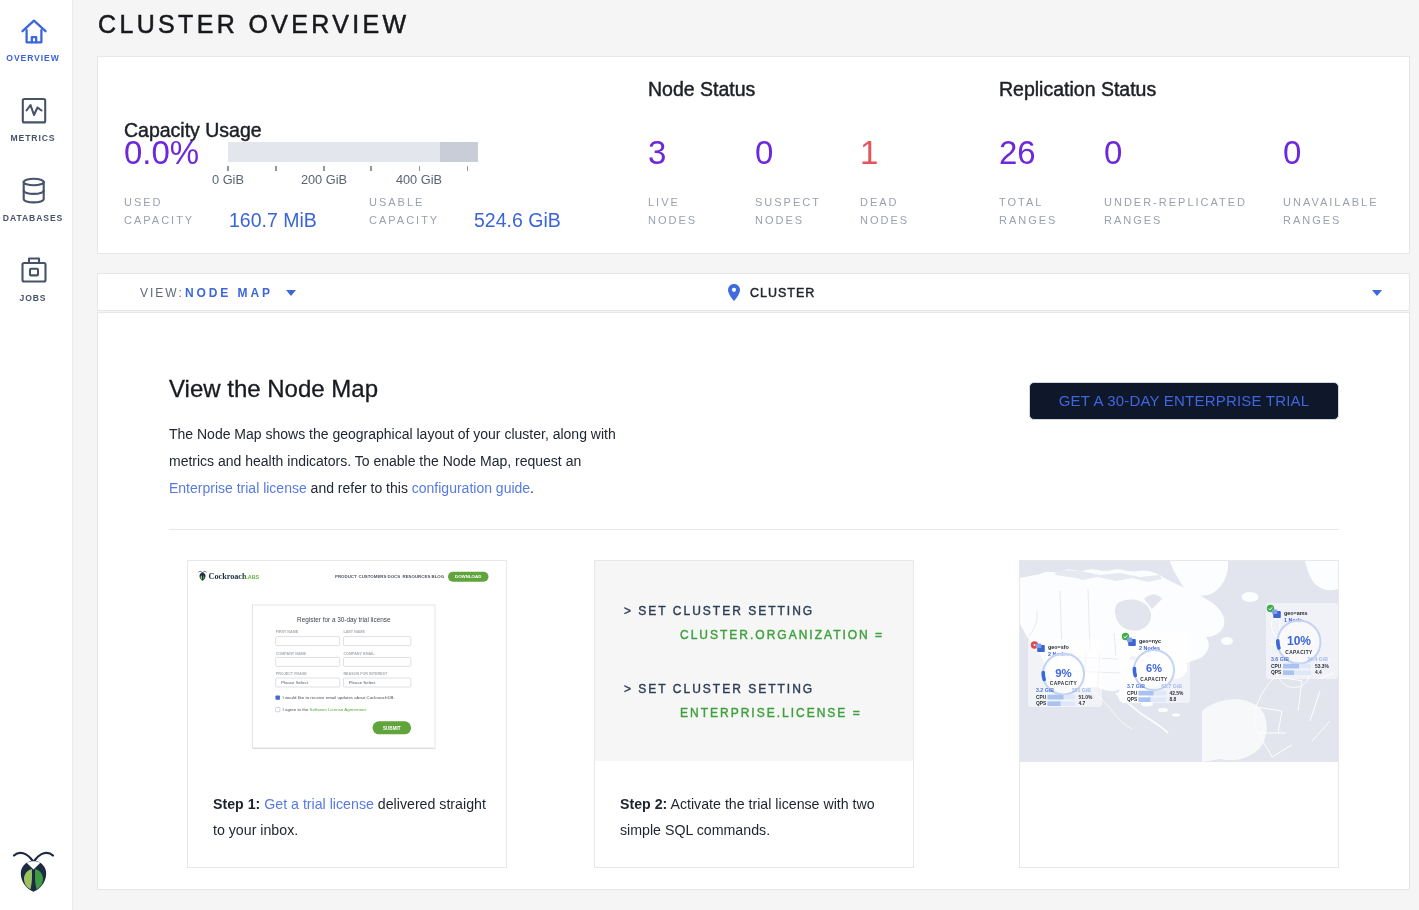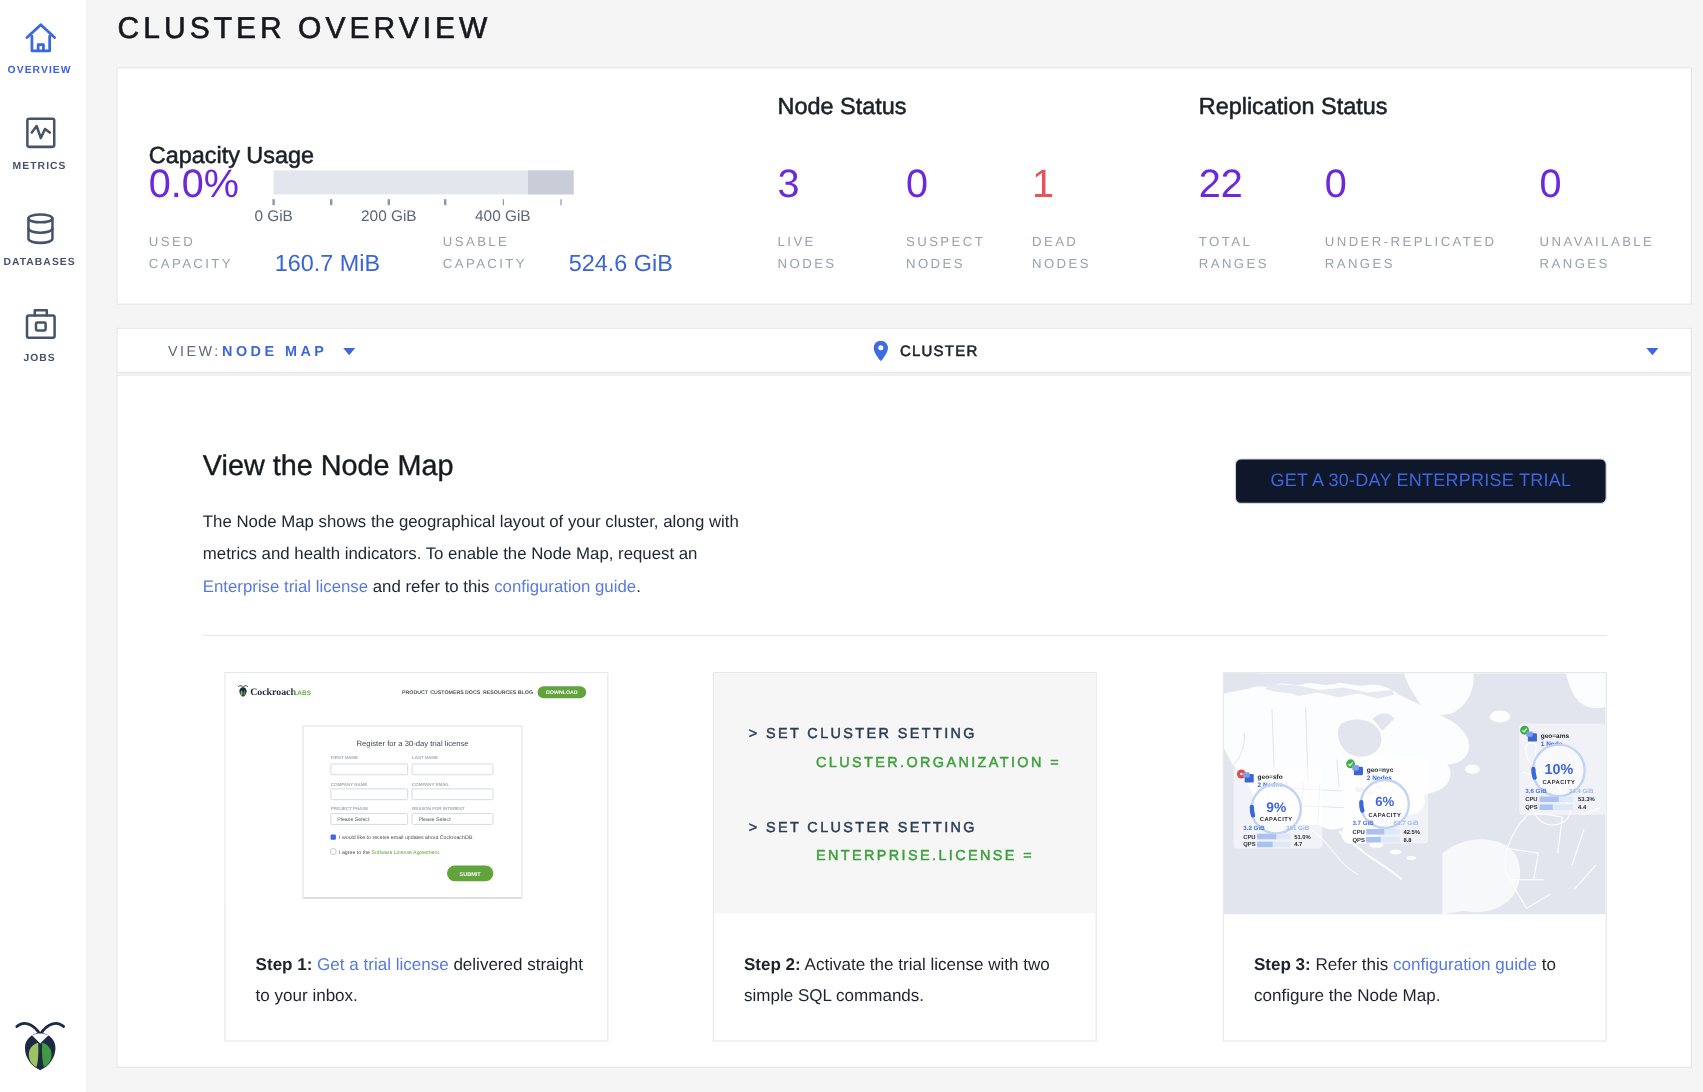--- a/index.html
+++ b/index.html
@@ -108,21 +108,21 @@
 
 <div class="h2" style="left:648px;top:78px;">Node Status</div>
 <div class="bignum" style="left:648px;top:136px;">3</div>
 <div class="bignum" style="left:755px;top:136px;">0</div>
 <div class="bignum" style="left:860px;top:136px;color:#e5545c;">1</div>
 <div class="lbl" style="left:648px;top:193px;">LIVE<br>NODES</div>
 <div class="lbl" style="left:755px;top:193px;">SUSPECT<br>NODES</div>
 <div class="lbl" style="left:860px;top:193px;">DEAD<br>NODES</div>
 
 <div class="h2" style="left:999px;top:78px;">Replication Status</div>
-<div class="bignum" style="left:999px;top:136px;">22</div>
+<div class="bignum" style="left:999px;top:136px;">26</div>
 <div class="bignum" style="left:1104px;top:136px;">0</div>
 <div class="bignum" style="left:1283px;top:136px;">0</div>
 <div class="lbl" style="left:999px;top:193px;">TOTAL<br>RANGES</div>
 <div class="lbl" style="left:1104px;top:193px;">UNDER-REPLICATED<br>RANGES</div>
 <div class="lbl" style="left:1283px;top:193px;">UNAVAILABLE<br>RANGES</div>
 
 <div class="panel" id="toolbar"></div>
 <div class="tb" style="left:140px;top:286px;color:#60697a;">VIEW:</div>
 <div class="tb" style="left:185px;top:286px;color:#3e66dd;font-weight:bold;letter-spacing:2.9px;">NODE MAP</div>
 <div class="caret" style="left:286px;top:290px;"></div>
@@ -334,14 +334,13 @@
       <text x="251" y="106.8" font-size="4.9" font-weight="bold" fill="#2a2f36">CPU</text>
       <rect x="263" y="102.8" width="28" height="4.6" fill="#dfe8f8"></rect>
         <rect x="263" y="102.8" width="16" height="4.6" fill="#a9c2ef"></rect>
       <text x="295" y="106.8" font-size="4.9" font-weight="bold" fill="#2a2f36">53.3%</text>
       <text x="251" y="113.4" font-size="4.9" font-weight="bold" fill="#2a2f36">QPS</text>
       <rect x="263" y="109.4" width="28" height="4.6" fill="#dfe8f8"></rect>
         <rect x="263" y="109.4" width="11" height="4.6" fill="#a9c2ef"></rect>
       <text x="295" y="113.4" font-size="4.9" font-weight="bold" fill="#2a2f36">4.4</text>
     </g>
   </svg>
-  <div class="caption"><b>Step 3:</b> Refer this <a class="lnk">configuration guide</a> to<br>configure the Node Map.</div>
 </div>
 
 </body></html>

